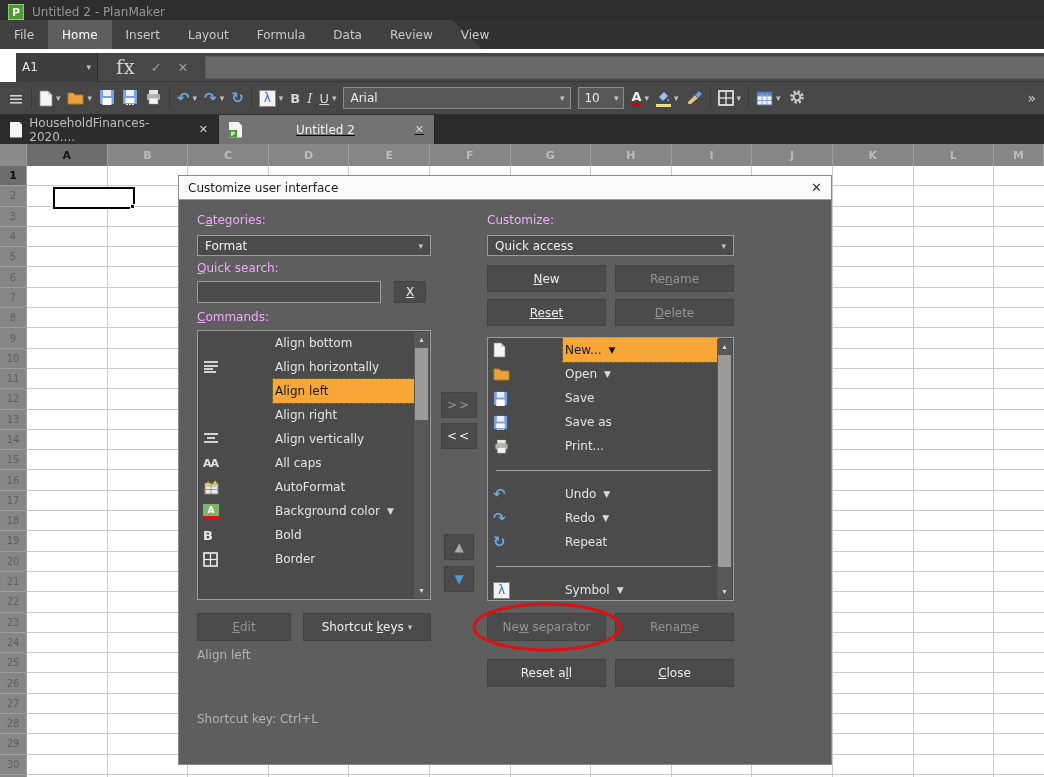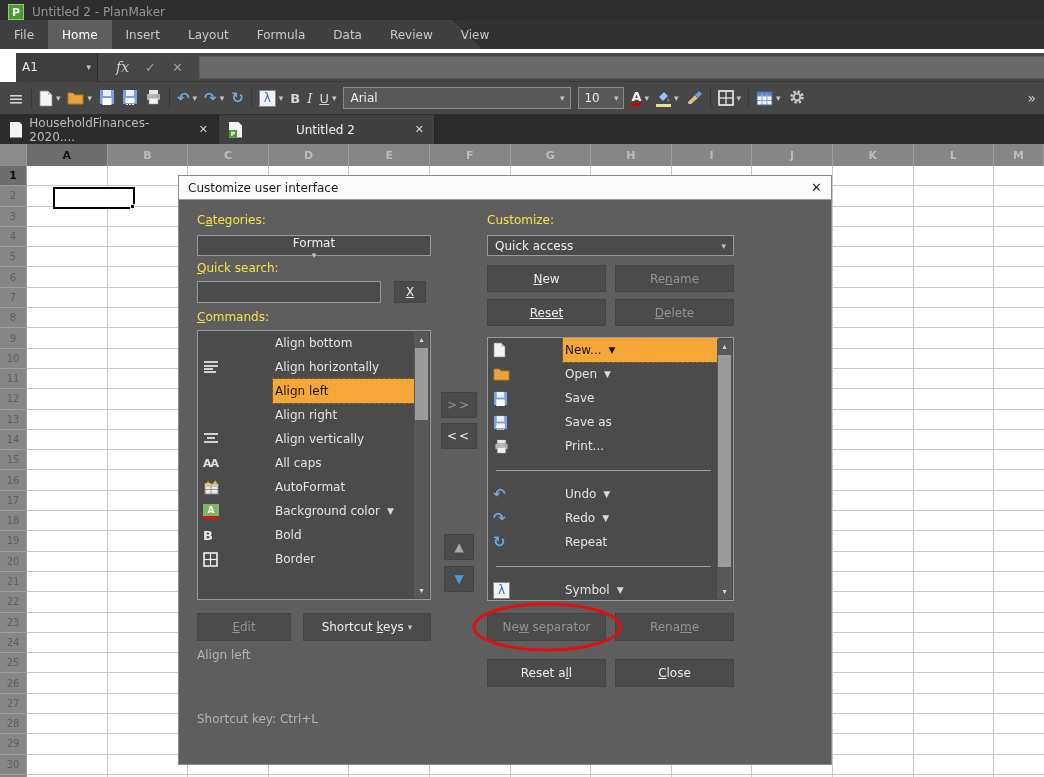--- a/index.html
+++ b/index.html
@@ -18,21 +18,21 @@
               clip-path:polygon(0 0,452px 0,482px 100%,0 100%); }
   .menus { position:absolute; left:0; top:0; height:29px; display:flex; align-items:stretch; }
   .menuitem { padding:0 14px; display:flex; align-items:center; color:#c9c9c9; cursor:default; }
   .menuitem.active { background:#5e5e5e; color:#ffffff; }
 
   .formularow { position:absolute; left:16px; top:53px; width:1044px; height:29px; background:#474747;
                 border-bottom:1px solid #3a3a3a; display:flex; align-items:center; }
   .namebox { width:82px; height:29px; background:#3e3e3e; border-right:1px solid #2e2e2e;
              color:#e8e8e8; display:flex; align-items:center; padding:0 6px; gap:6px; }
   .namebox .ref { flex:1; }
-  .fx { font-family:"DejaVu Serif", serif; font-style:italic; color:#d0d0d0; font-size:14px; margin-left:18px; }
+  .fx { font-family:"DejaVu Serif", serif; color:#d0d0d0; font-size:20px; margin-left:18px; }
   .fbtn { color:#9d9d9d; margin-left:16px; font-size:13px; }
   .formulainput { flex:1; height:23px; margin-left:16px; background:#696969; border:1px solid #5a5a5a; }
 
   .toolrow { position:absolute; left:0; top:82px; width:1044px; height:33px; background:#474747;
              border-bottom:1px solid #303030; display:flex; align-items:center; gap:7px; padding:0 8px; color:#d6d6d6; }
   .tsep { width:1px; height:22px; background:#393939; }
   .tglyph { font-size:15px; }
   .caret { font-size:9px; color:#c3c3c3; }
   .blue { color:#6fa8dc; font-weight:bold; }
   .tbtn { display:flex; align-items:center; gap:3px; }
@@ -47,21 +47,21 @@
   .sizecombo { width:46px; height:22px; background:#585858; border:1px solid #8a8a8a; display:flex;
                align-items:center; padding:0 5px; color:#ececec; }
   .sizecombo .val { flex:1; }
   .fontA { font-weight:bold; color:#f0f0f0; border-bottom:3px solid #d40000; line-height:13px; font-size:13px; }
   .fillicon { border-bottom:3px solid #e8e08a; line-height:12px; font-size:13px; }
   .more { margin-left:auto; color:#cfcfcf; font-size:14px; }
 
   .tabrow { position:absolute; left:0; top:115px; width:1044px; height:29px; background:#2c2c2c; display:flex; }
   .doctab { display:flex; align-items:center; gap:7px; padding:12px 10px; border-right:1px solid #242424; }
   .doctab .lbl { color:#bdbdbd; }
-  .doctab.active { background:#404040; }
+  .doctab.active { background:#737373;text-decoration:underline; }
   .doctab.active .lbl { color:#f2f2f2; }
   .doctab .x { color:#d5d5d5; font-size:11px; margin-left:6px; }
   .pagesvg { width:13px; height:16px; position:relative; background:#f4f4f4;
              clip-path:polygon(0 0,9px 0,13px 4px,13px 16px,0 16px); }
   .pbadge { position:absolute; left:0; bottom:0; width:8px; height:8px; background:#4d9a33; color:#fff;
             font-size:6px; font-weight:bold; display:flex; align-items:center; justify-content:center; }
 
   
   .sheet { position:absolute; left:0; top:144px; width:1044px; height:633px; }
   .colheads { position:absolute; left:0; top:0; height:22px; width:1044px; display:flex; background:#868686; }
@@ -80,21 +80,21 @@
   .activecell { position:absolute; left:26px; top:21px; width:82px; height:22px; border:2px solid #000; background:#fff; }
   .fillhandle { position:absolute; right:-2px; bottom:-2px; width:5px; height:5px; background:#000; border:1px solid #fff; }
 
   
   .dialog { position:absolute; left:178px; top:175px; width:654px; height:590px; background:#5e5e5e;
             border:1px solid #8a8a8a; z-index:10; }
   .dtitle { position:absolute; left:0; top:0; right:0; height:24px; background:#fbfbfb; border-bottom:1px solid #9a9a9a;
             display:flex; align-items:center; padding:0 9px; color:#1a1a1a; }
   .dtitle .t { flex:1; }
   .dclose { color:#333; font-size:13px; }
-  .dlabel { position:absolute; color:#fde047; }
+  .dlabel { position:absolute; color:#f0abfc; }
   .u { text-decoration:underline; }
   .dselect { position:absolute; height:21px; background:#4b4b4b; border:1px solid #9a9a9a; color:#f0f0f0;
              display:flex; align-items:center; padding:0 7px; }
   .dselect .val { flex:1; }
   .dinput { position:absolute; height:22px; background:#4b4b4b; border:1px solid #9a9a9a; }
   .dbtn { position:absolute; background:#4b4b4b; border:1px solid #434343; color:#ededed;
           display:flex; align-items:center; justify-content:center; gap:4px; }
   .dbtn.disabled { color:#949494; }
   .dlist { position:absolute; background:#4b4b4b; border:1px solid #9a9a9a; overflow:hidden; }
   .lrow { height:24px; display:flex; align-items:center; padding-left:5px; color:#e4e4e4; position:relative; }
@@ -344,21 +344,21 @@
 
 <div class="dialog">
   <div class="dtitle">
     <span class="t">Customize user interface</span>
     <span class="dclose">✕</span>
   </div>
 
   <div class="dlabel" style="left:18px; top:37px;">
     <span>C</span><span class="u">a</span><span>tegories:</span>
   </div>
-  <div class="dselect" style="left:18px; top:59px; width:234px;flex-direction:column;">
+  <div class="dselect" style="left:18px; top:59px; width:234px;">
     <span class="val">Format</span>
     <span class="caret">▾</span>
   </div>
 
   <div class="dlabel" style="left:18px; top:85px;">
     <span></span><span class="u">Q</span><span>uick search:</span>
   </div>
   <div class="dinput" style="left:18px; top:105px; width:184px;"></div>
   <div class="dbtn" style="left:215px; top:105px; width:32px; height:22px;">
     <span><span></span><span class="u">X</span><span></span></span>

